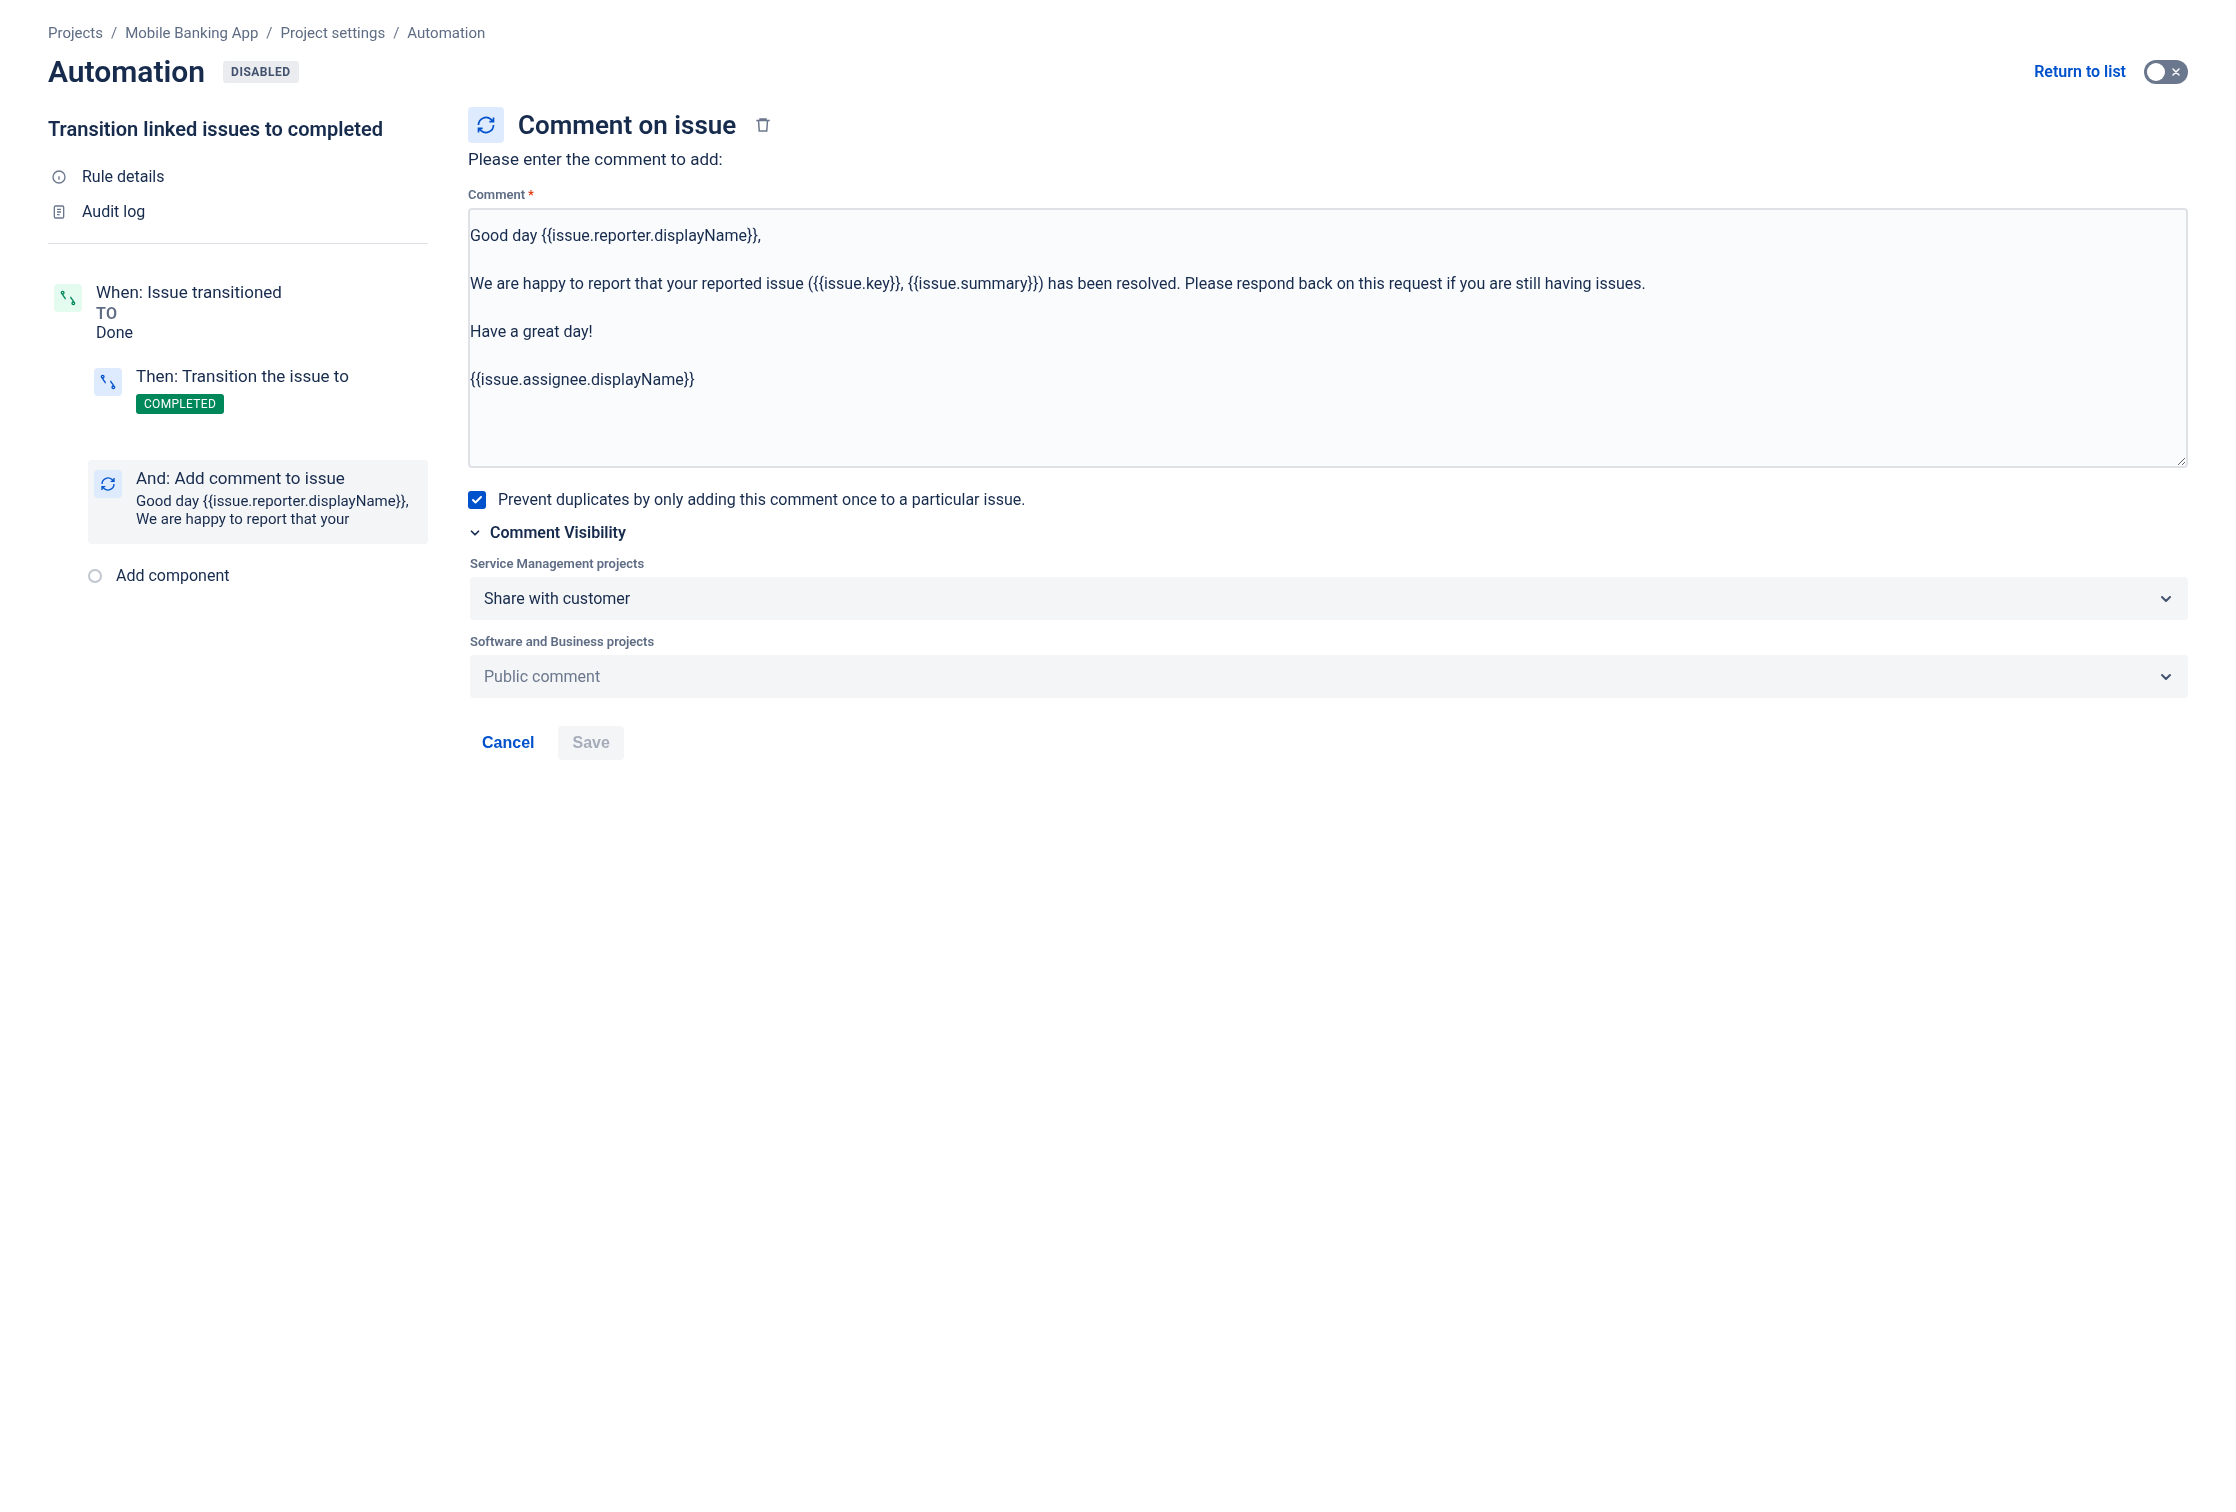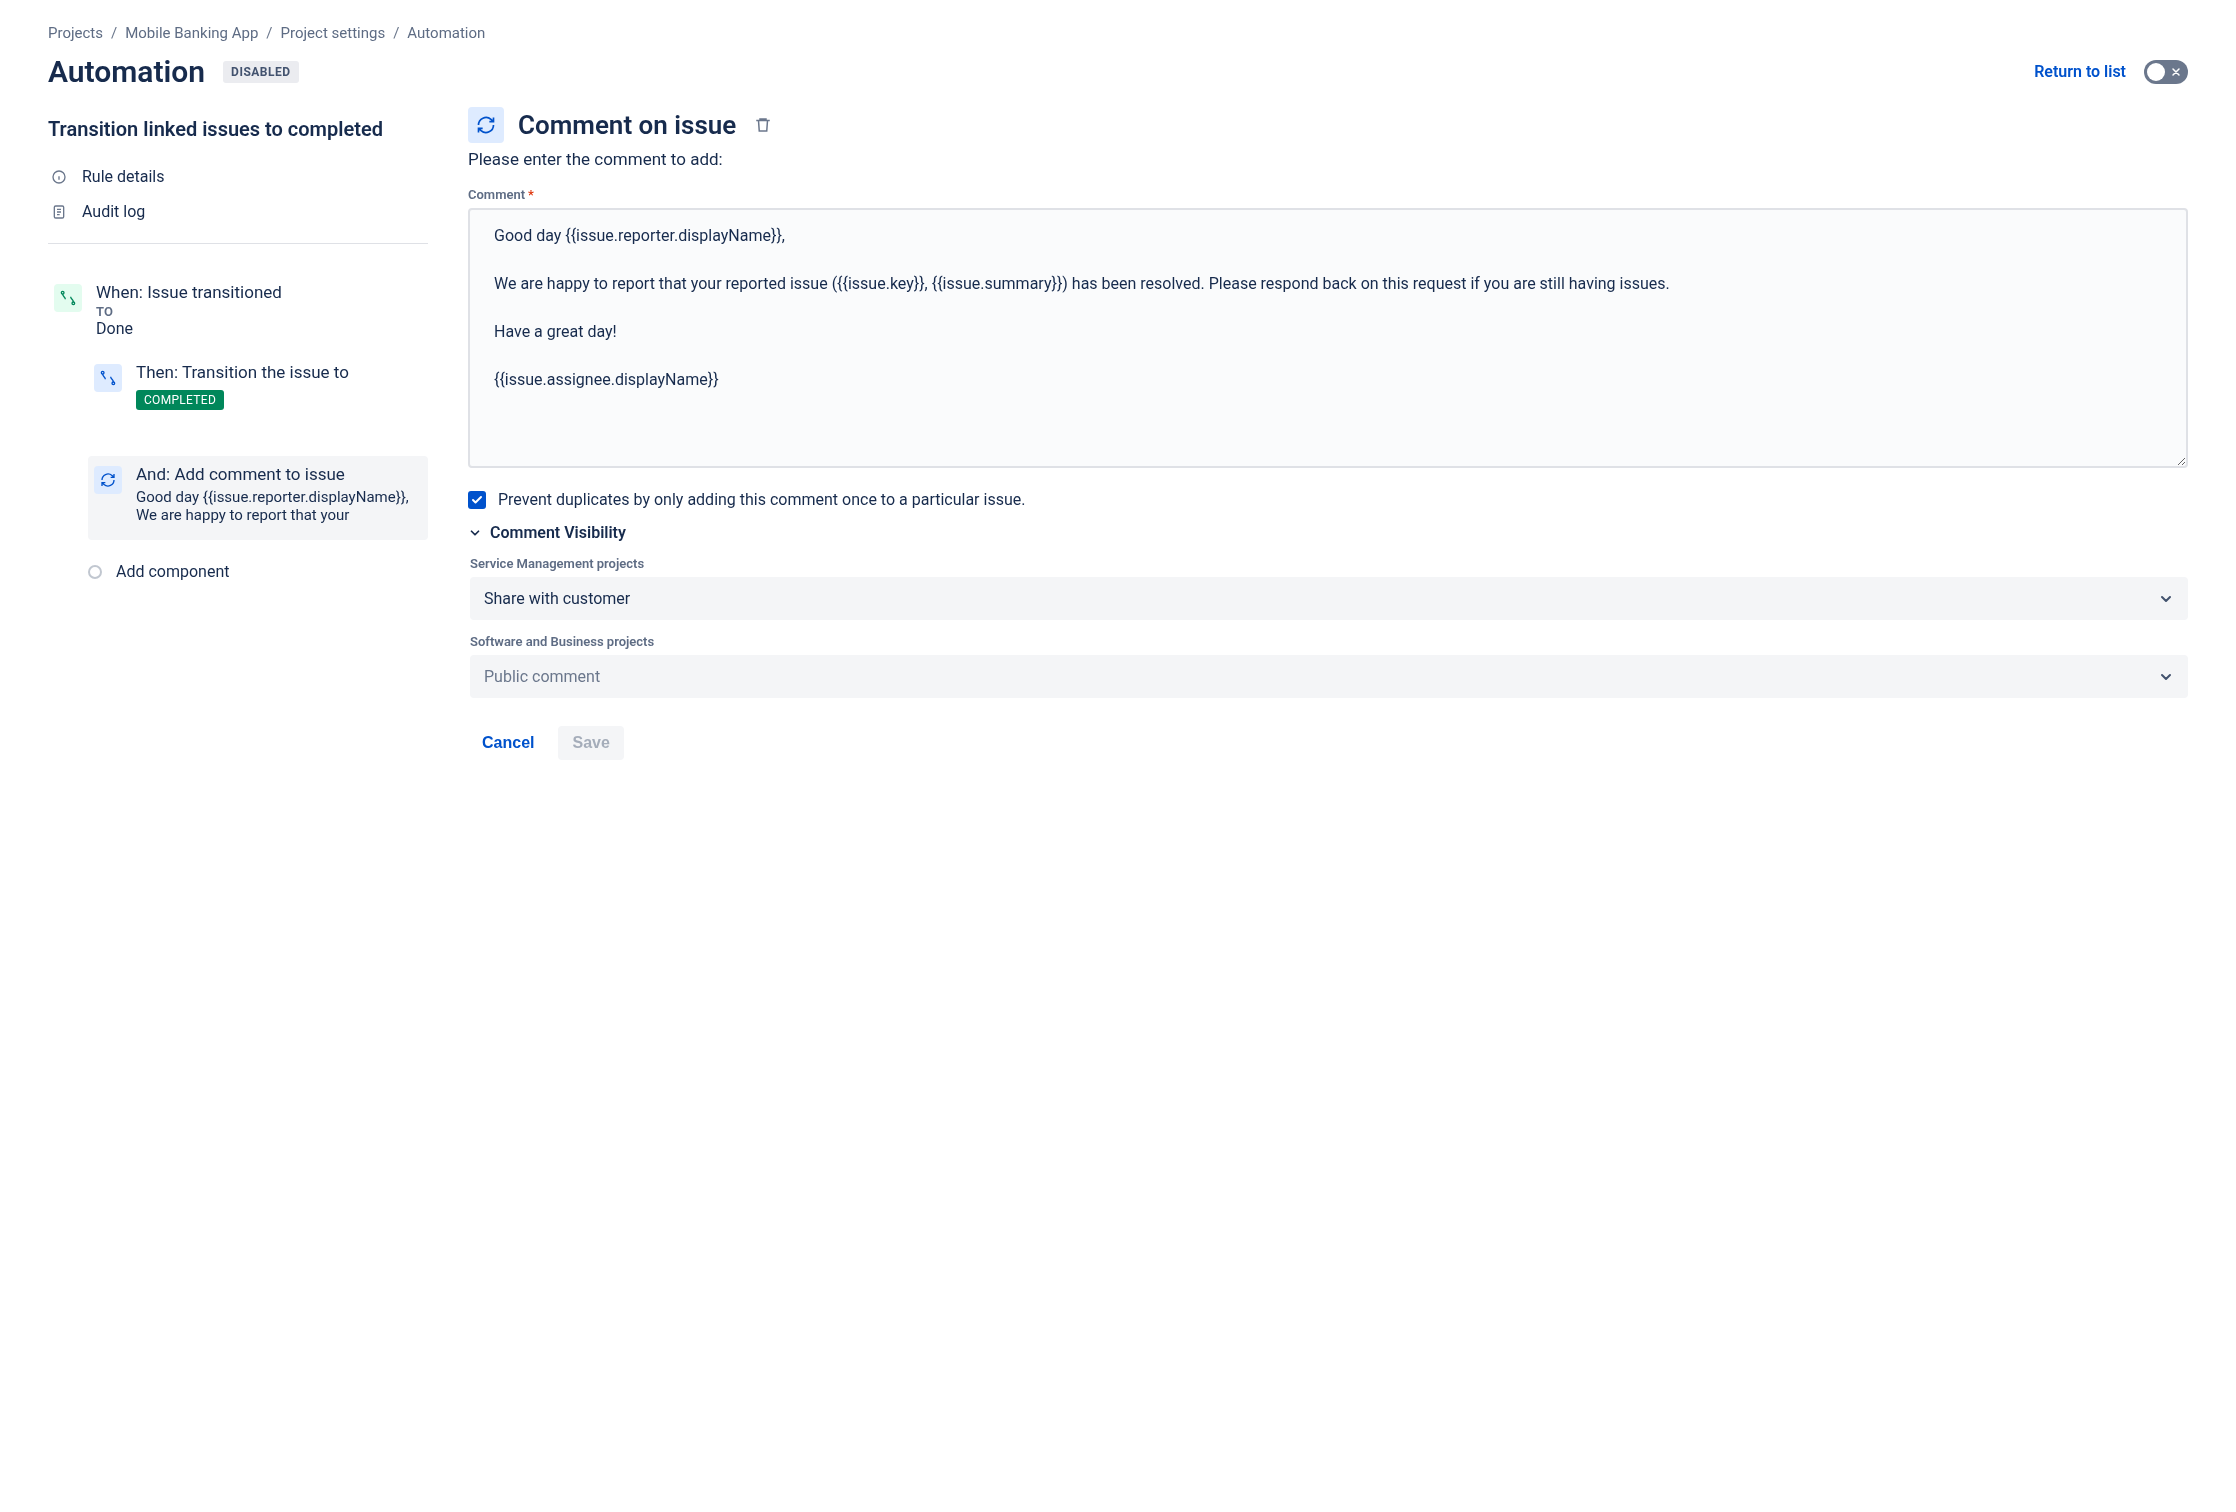--- a/index.html
+++ b/index.html
@@ -45,37 +45,37 @@
   .rule-name{font-size:20px;font-weight:600;margin:10px 0 18px 0}
   .sidebar-list{border-bottom:1px solid var(--box-border);padding-bottom:14px;margin-bottom:30px}
   .sidebar-item{display:flex;align-items:center;gap:14px;padding:8px 2px;font-size:16px;color:var(--text)}
   .sidebar-item .icon{width:18px;color:var(--muted2);display:flex;justify-content:center}
   
   .node{display:flex;gap:14px;padding:8px 6px 16px 6px;border-radius:4px;position:relative}
   .node.selected{background:var(--box)}
   .node .icon-box{width:28px;height:28px;border-radius:4px;display:flex;align-items:center;justify-content:center;flex:none;margin-top:2px}
   .node .content{flex:1;min-width:0}
   .node .title{font-size:17px;color:var(--text);margin:0 0 2px 0;font-weight:400}
-  .node .sub{font-size:13px;color:var(--muted);margin:0;text-transform:uppercase;letter-spacing:.3px;font-weight:600}
+  .node .sub{font-size:16px;color:var(--muted);margin:0;text-transform:uppercase;letter-spacing:.3px;font-weight:600}
   .node .val{font-size:16px;color:var(--text);margin:0}
   .node .small{font-size:15px;color:var(--text);margin:0}
   .completed-chip{display:inline-block;background:var(--green-bg);color:#fff;font-size:12px;font-weight:400;letter-spacing:.3px;padding:3px 8px;border-radius:3px;margin-top:6px}
   .tree{position:relative}
   .tree .indent1{margin-left:40px}
   .add-comp{display:flex;align-items:center;gap:14px;margin-top:22px;margin-left:40px;font-size:16px;color:var(--text)}
   .add-comp .circle{width:14px;height:14px;border:2px solid #C1C7D0;border-radius:50%;background:#fff}
   
   .component-header{display:flex;align-items:center;gap:14px;margin-bottom:6px}
   .comp-icon{width:36px;height:36px;border-radius:4px;background:var(--node-icon-logic);display:flex;align-items:center;justify-content:center;flex:none}
   .h2{font-size:26px;font-weight:600;margin:0;color:var(--text)}
   .trash-btn{color:var(--trash);display:flex;align-items:center;padding:4px;cursor:pointer;border:none;background:none}
   .lead{font-size:17px;margin:0 0 18px 0}
   .field-label{font-size:13px;font-weight:600;color:var(--muted);margin-bottom:6px;display:flex;align-items:center;gap:3px}
   .req{color:#DE350B}
-  .textarea{width:100%;min-height:260px;border:2px solid var(--box-border);background:#FAFBFC;border-radius:4px;padding:14px 24px;font-size:16px;color:var(--text);font-family:inherit;resize:vertical;line-height:1.5}
+  .textarea{width:100%;min-height:260px;border:2px solid var(--box-border);background:#FAFBFC;border-radius:4px;padding:14px 0;font-size:16px;color:var(--text);font-family:inherit;resize:vertical;line-height:1.5}
   .checkbox-row{display:flex;align-items:center;gap:12px;margin-top:18px;font-size:16px}
   .checkbox{width:18px;height:18px;border-radius:3px;background:var(--blue);display:flex;align-items:center;justify-content:center;flex:none}
   .collapsible{margin-top:14px}
   .collapsible-header{display:flex;align-items:center;gap:8px;font-size:16px;font-weight:600;color:var(--text);cursor:pointer}
   .section-sub{font-size:13px;font-weight:600;color:var(--muted);margin:14px 0 6px 0}
   .select{width:100%;background:var(--box);border:none;border-radius:4px;padding:12px 14px;font-size:16px;color:var(--text);display:flex;align-items:center;justify-content:space-between;cursor:pointer}
   .select.muted{color:var(--muted2)}
   .actions{display:flex;justify-content:flex-start;gap:10px;margin-top:28px}
   .btn{border:none;background:none;font-size:16px;font-weight:600;padding:8px 14px;border-radius:4px;cursor:pointer}
   .btn-cancel{color:var(--link)}

